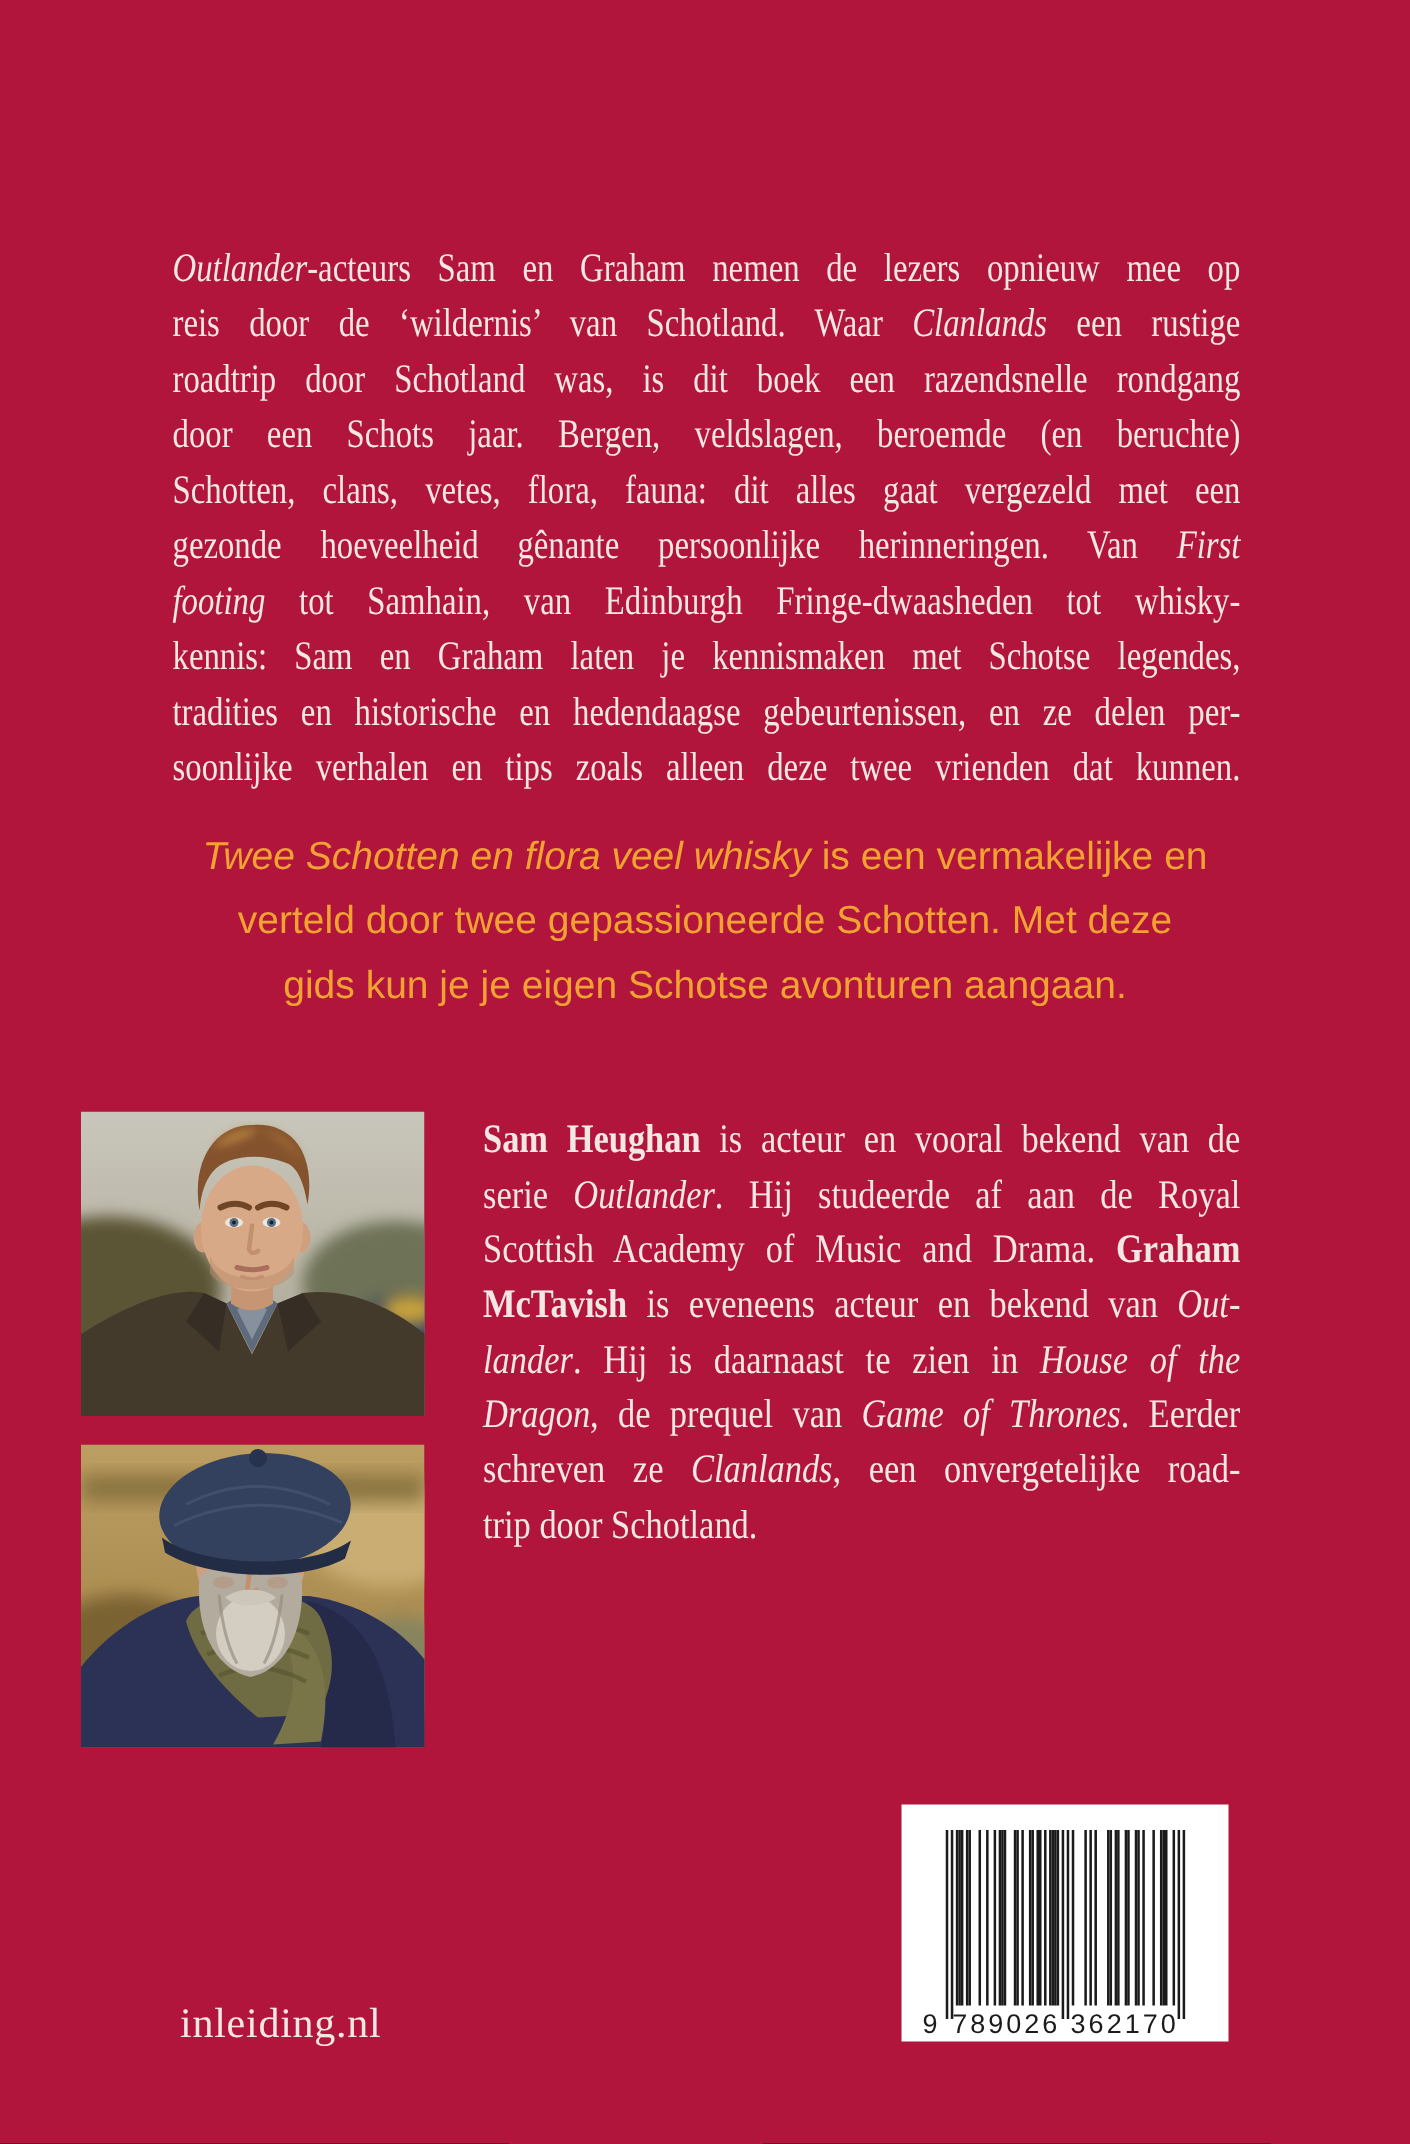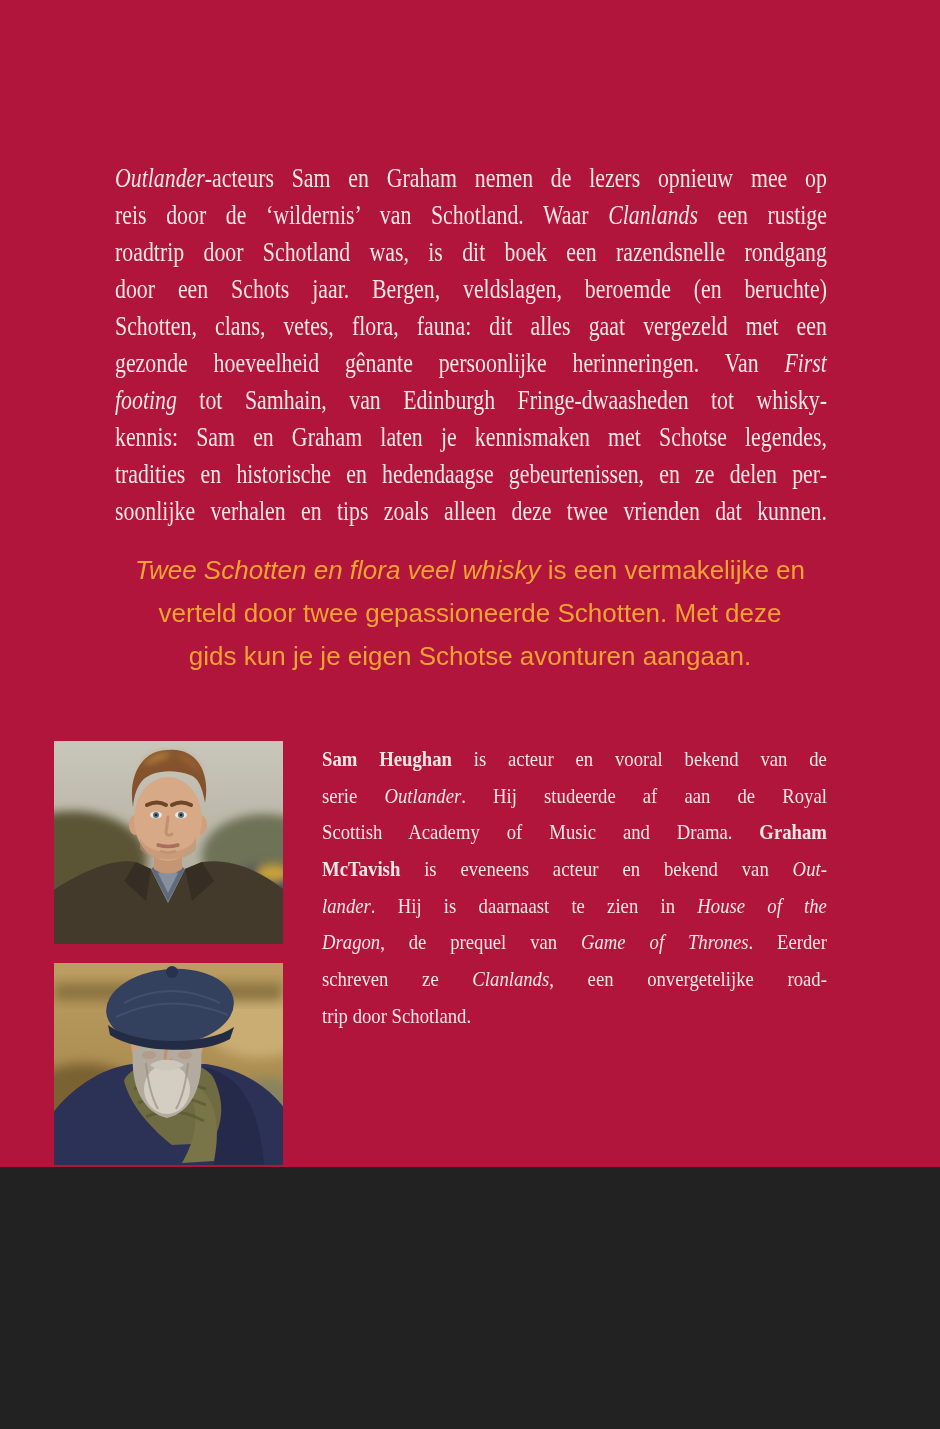--- a/index.html
+++ b/index.html
@@ -1,18 +1,18 @@
 <!DOCTYPE html>
 <html><head>
 <meta charset="utf-8">
 <style>
   html,body{margin:0;padding:0;background:#222;}
   .cover{
     position:relative;
-    width:940px;height:1167px;
+    width:940px;height:1429px;
     background:var(--bg,#b1153b);
     overflow:hidden;
     font-family:"Liberation Serif", serif;
   }
   .tl{display:block;}
   .it{font-style:italic;}
   .bd{font-weight:bold;}
 
   
   .blurb{
@@ -36,21 +36,21 @@
     font-family:"Liberation Sans", sans-serif;
     font-size:26px;
     text-align:center;
   }
   .highlight .tl{line-height:43px;height:43px;white-space:nowrap;}
 
   
   .bio{
     position:absolute;left:322px;top:741px;width:505px;
     color:var(--ink,#f3e7e4);
-    font-size:22px;
+    font-size:27px;
   }
   .bio .tl{
     width:594px;
     transform:scaleX(0.85);
     transform-origin:0 0;
     line-height:36.7px;height:36.7px;
     text-align:justify;text-align-last:justify;
     white-space:nowrap;
   }
   .bio .tl.last{text-align-last:left;}

